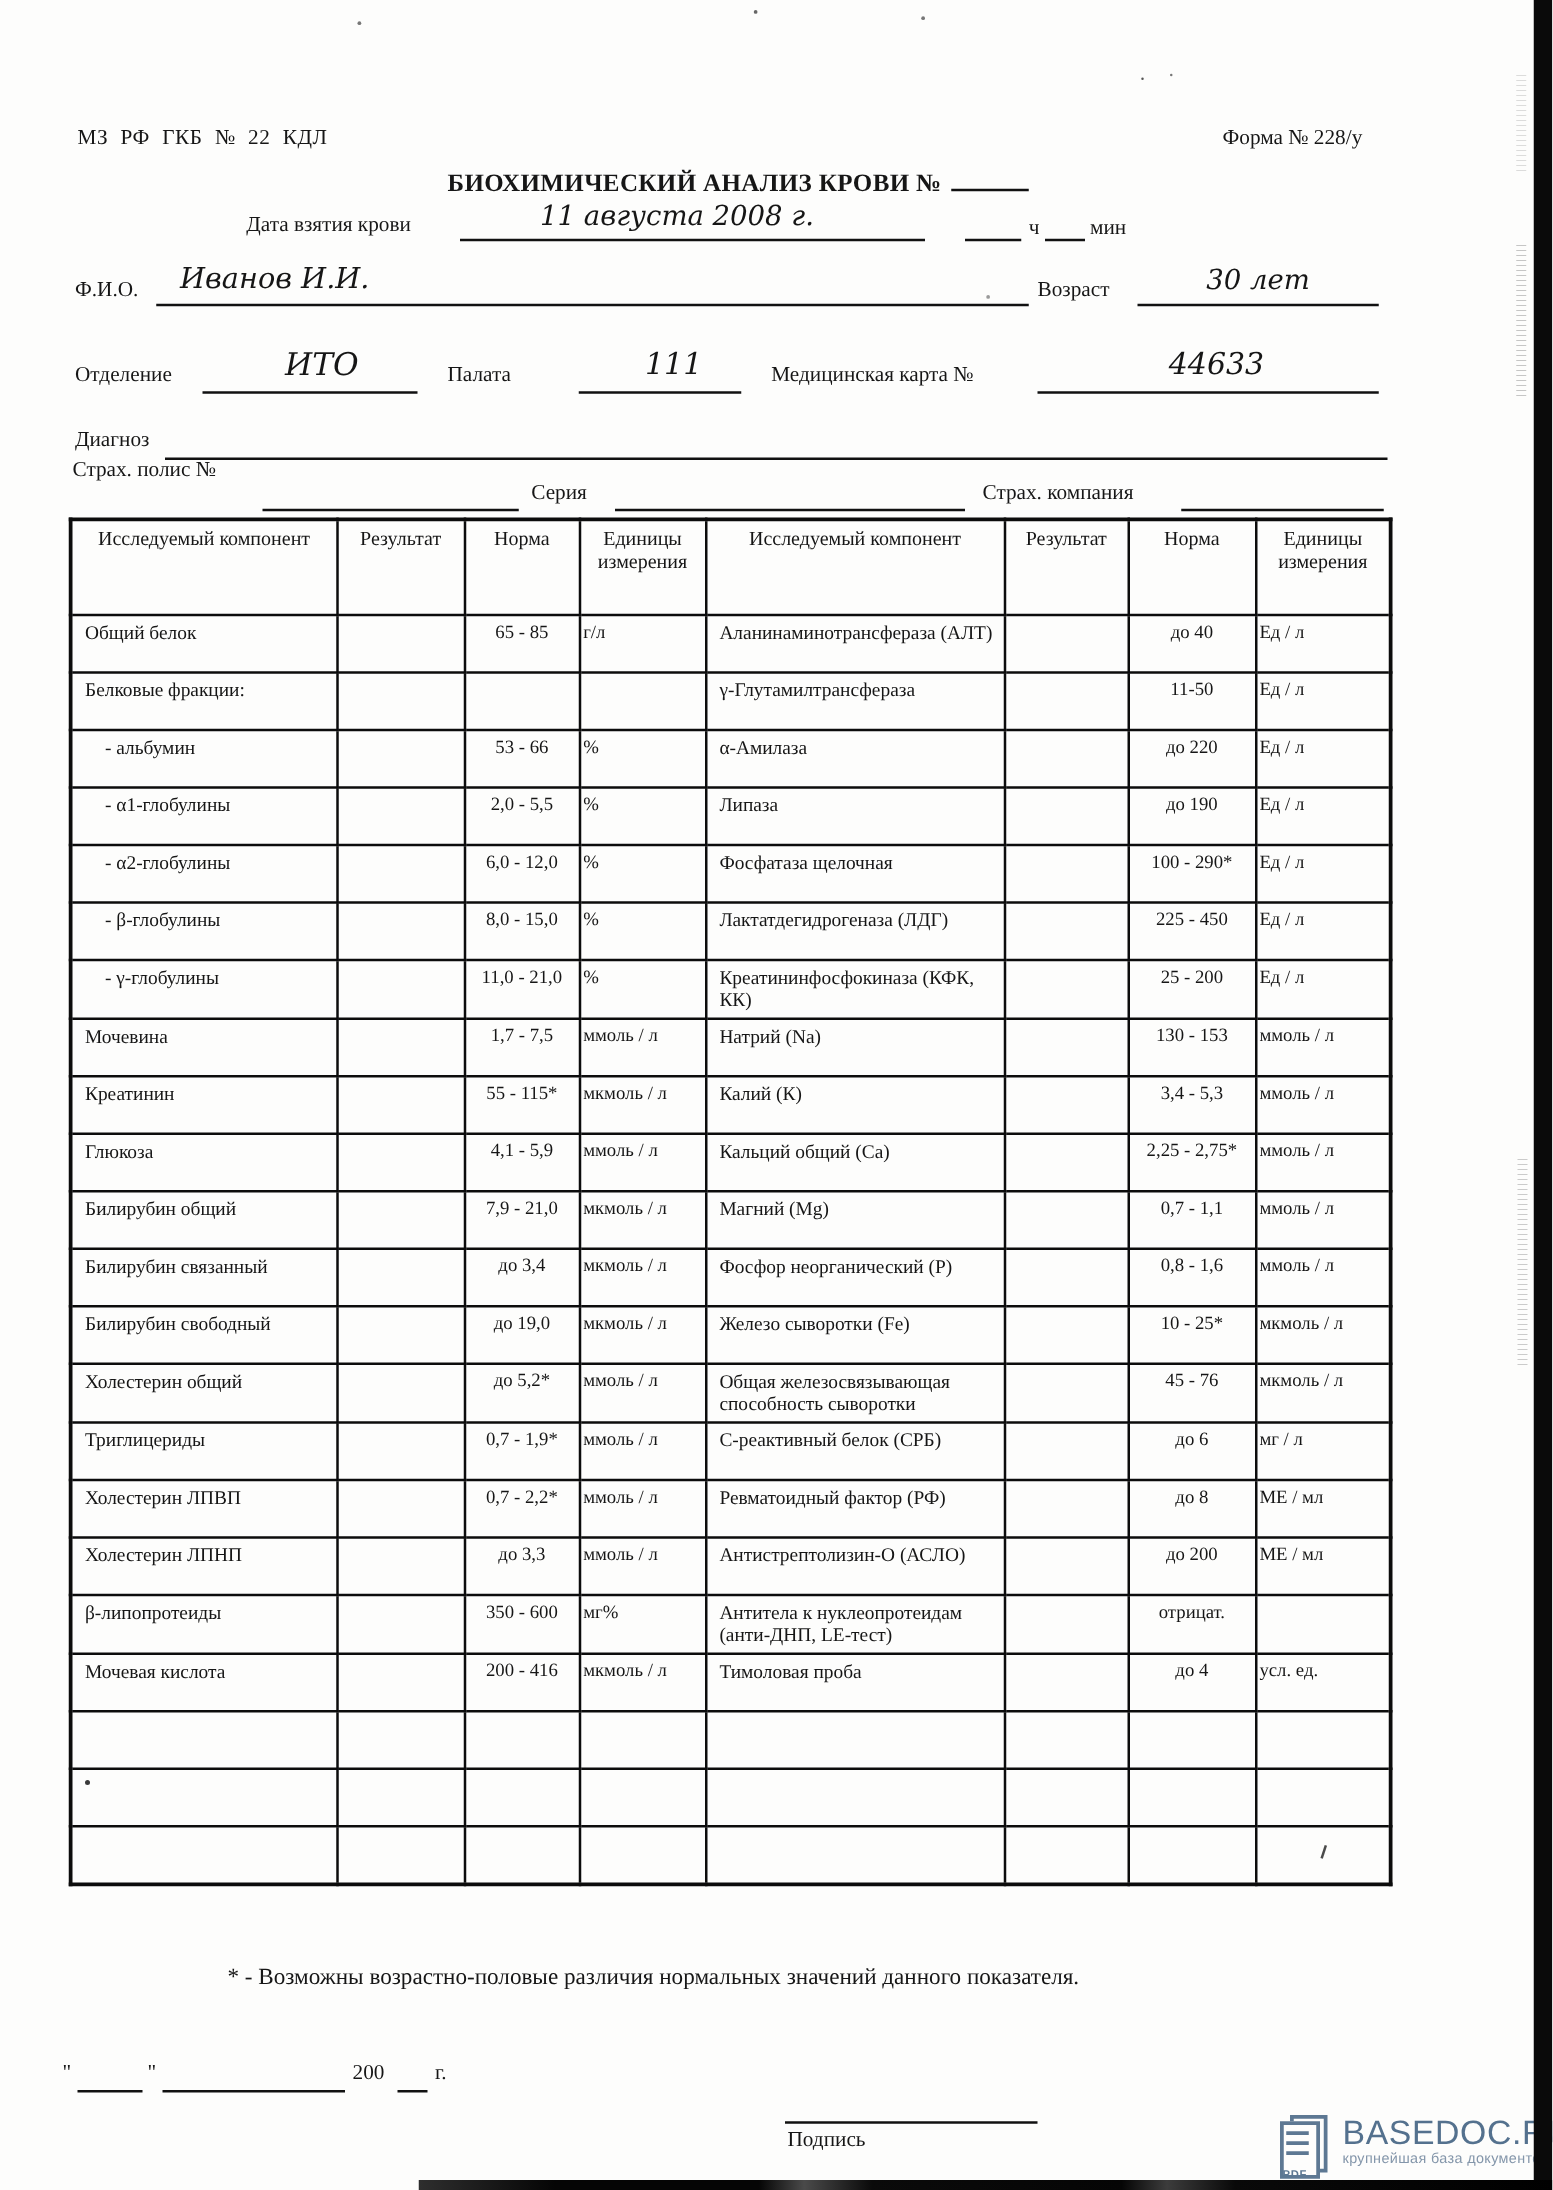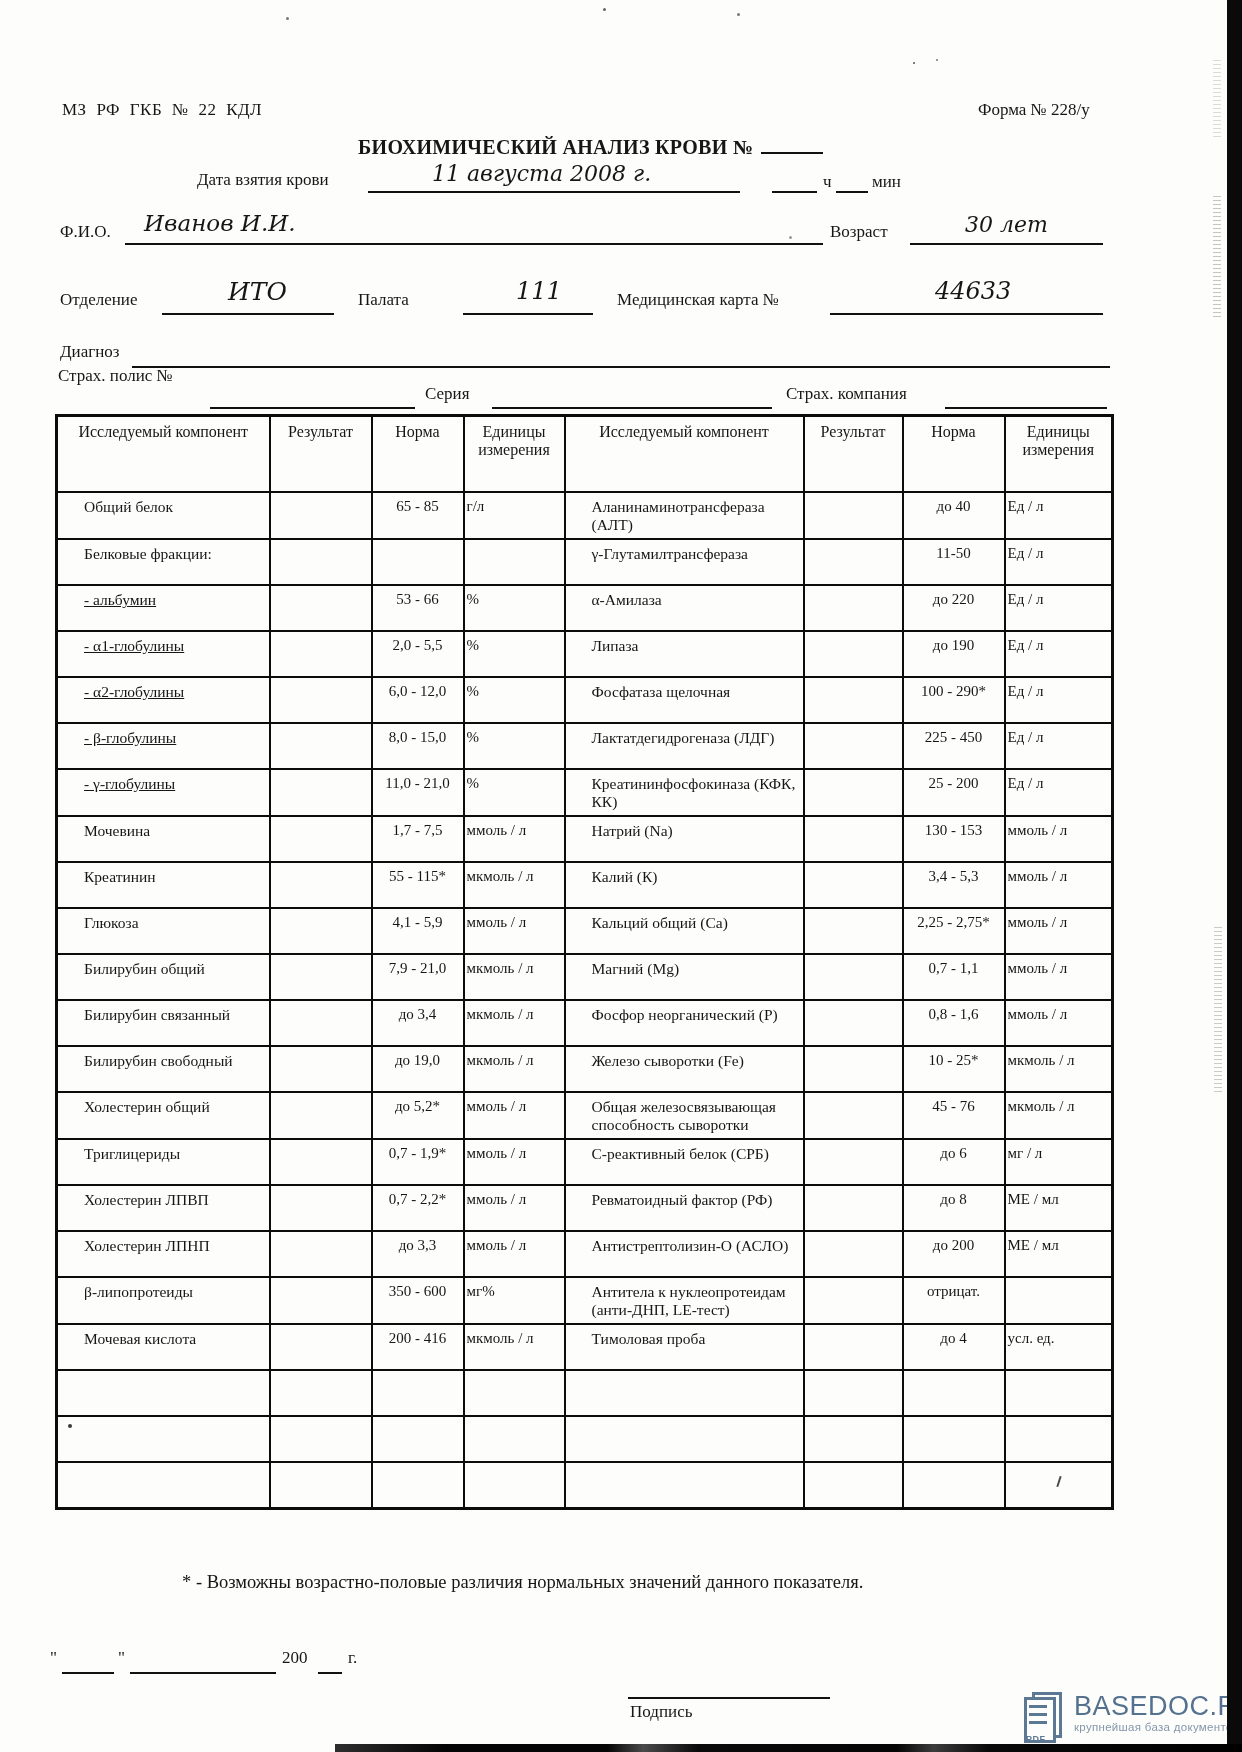--- a/index.html
+++ b/index.html
@@ -29,22 +29,22 @@
   table.results th, table.results td{
     border:2px solid #0c0c0c;
     vertical-align:top;
     overflow:hidden;
   }
   table.results{border:3px solid #0c0c0c;}
   table.results th{
     font-size:16px;font-weight:normal;text-align:center;
     padding:6px 2px;height:62px;vertical-align:top;
   }
-  td.c-comp{font-size:15.5px;padding:5px 4px 4px 26px;text-align:left;}
-  td.c-comp.indent{padding-left:26px;text-decoration:underline;}
+  td.c-comp{font-size:15.5px;padding:5px 4px 4px 10px;text-align:left;}
+  td.c-comp.indent{padding-left:26px;}
   td.c-res{padding:4px 2px;}
   td.c-norm{font-size:15px;text-align:center;padding:5px 2px 4px 2px;white-space:nowrap;}
   td.c-units{font-size:15px;padding:5px 2px 4px 2px;white-space:nowrap;}
   tr.data-row{height:46px;}
 
   .footnote{font-size:18.5px;white-space:nowrap;}
   .small-line{border-bottom:2px solid #111;height:0;}
   .quote{font-size:17px;}
 
   

